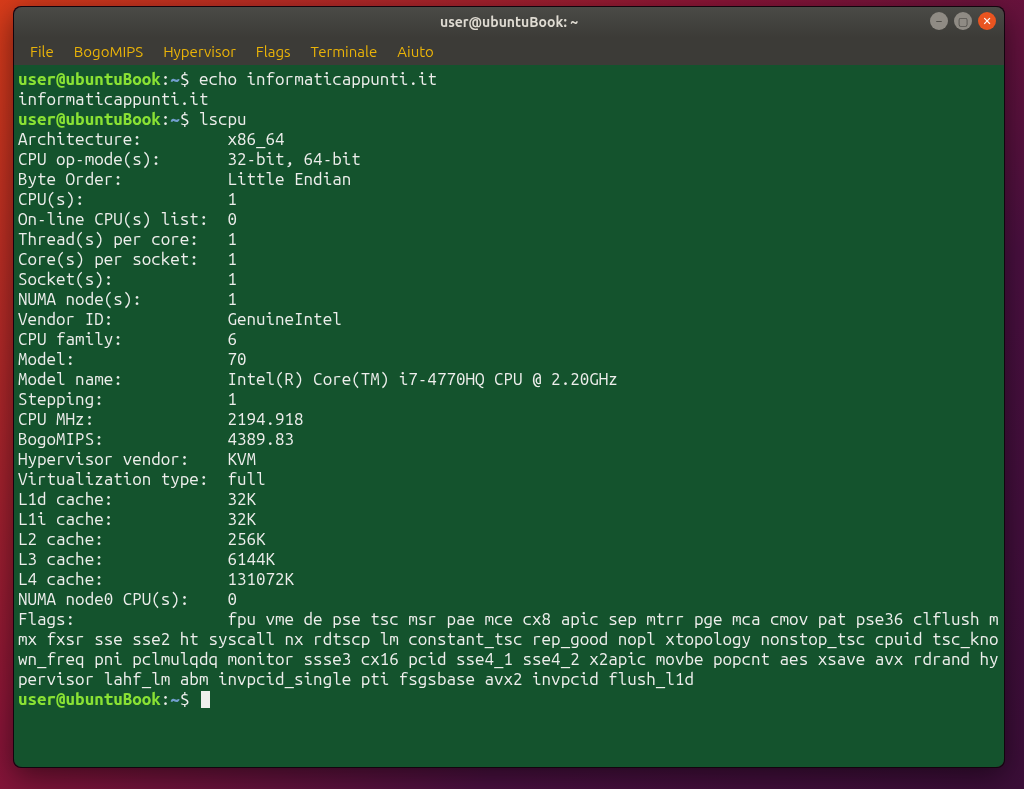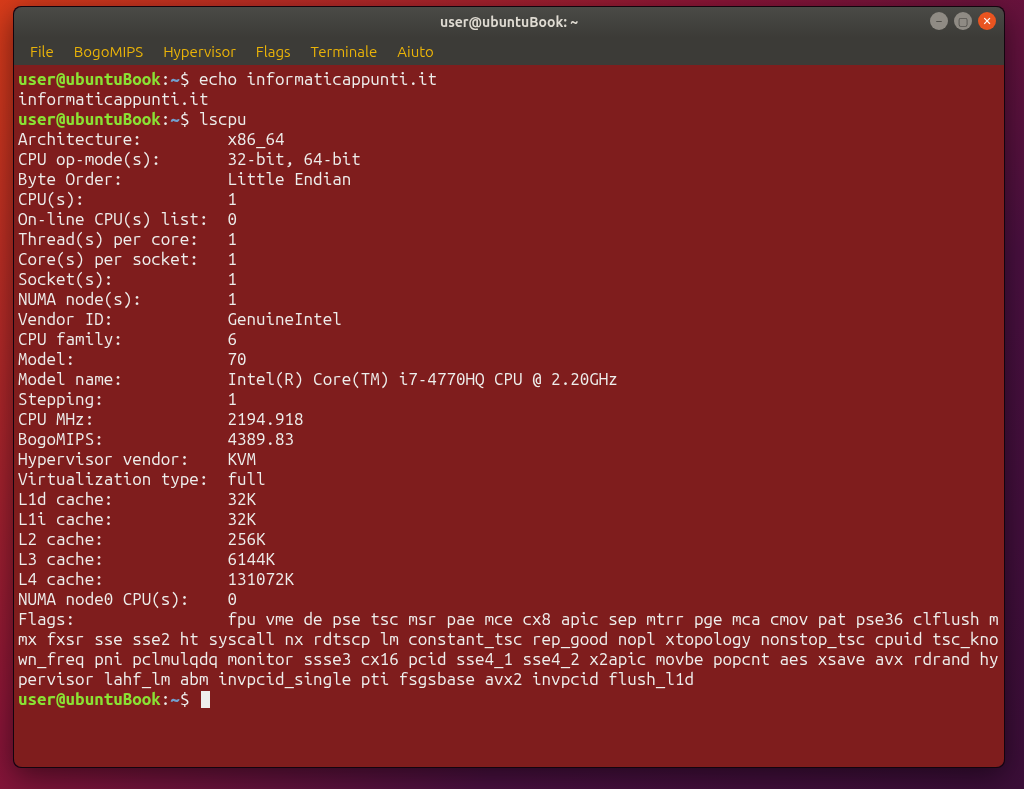--- a/index.html
+++ b/index.html
@@ -69,21 +69,21 @@
     gap: 0;
   }
   .menu-item {
     color: #eab308;
     font-size: 15px;
     padding: 3px 10px;
     cursor: pointer;
   }
   .terminal {
     flex: 1;
-    background: #7f1d1d;
+    background: #14532d;
     padding: 4px 4px;
     font-family: "Ubuntu Mono", "DejaVu Sans Mono", monospace;
     font-size: 17px;
     line-height: 20px;
     color: #eeeeec;
     white-space: pre;
     border-radius: 0 0 8px 8px;
     overflow: hidden;
   }
   .prompt-user { color: #8ae234; font-weight: bold; }

